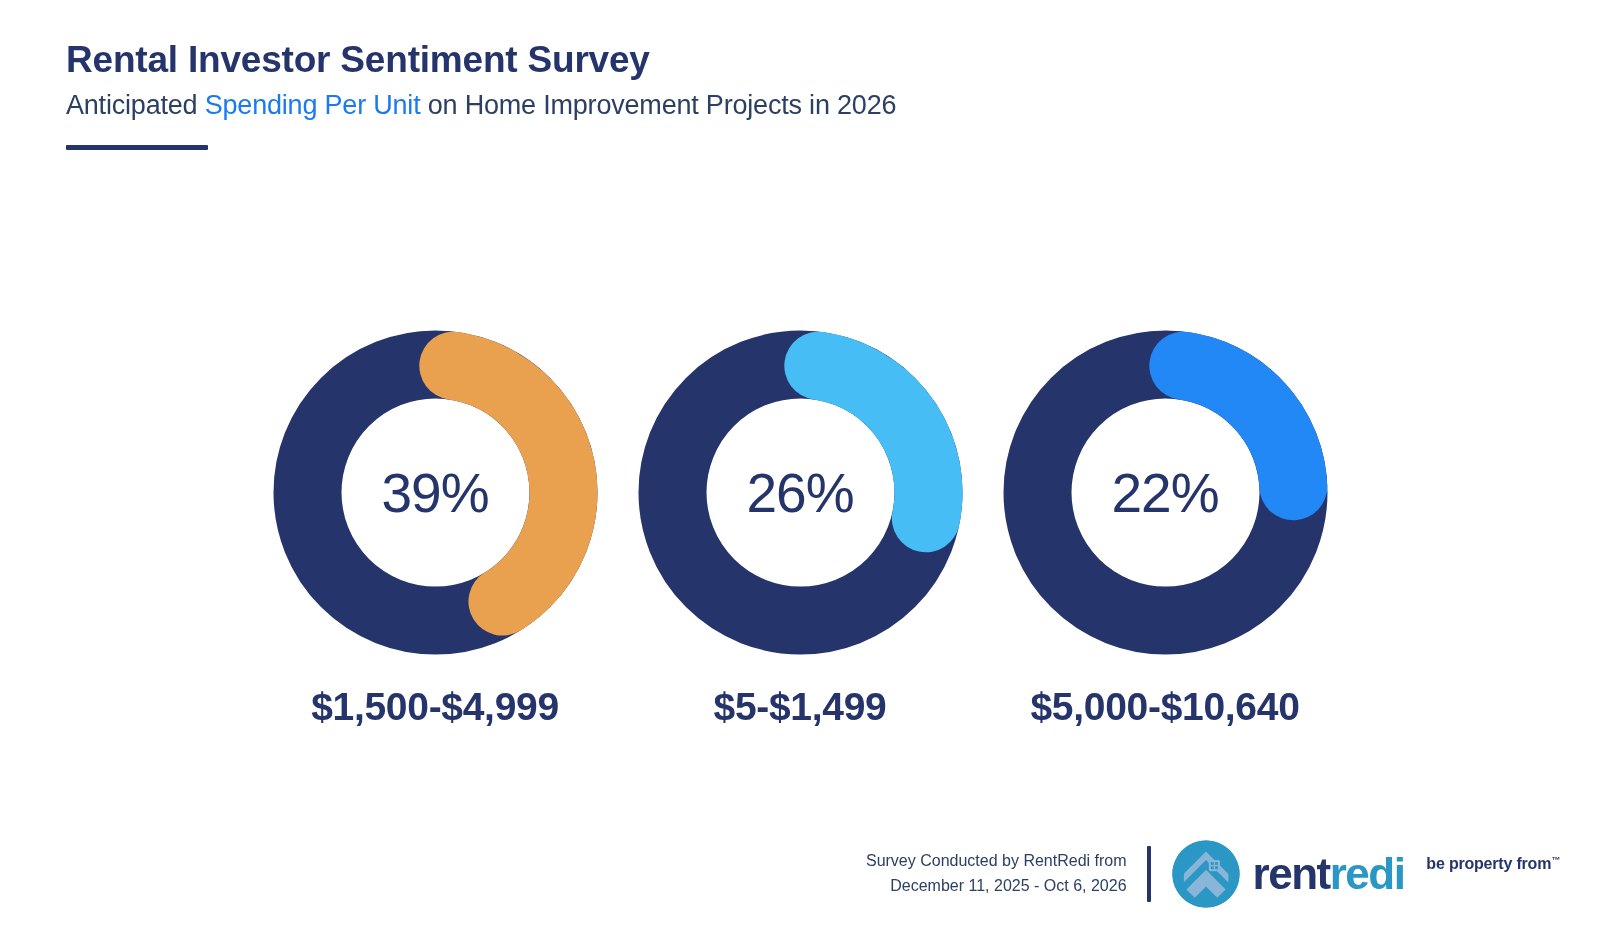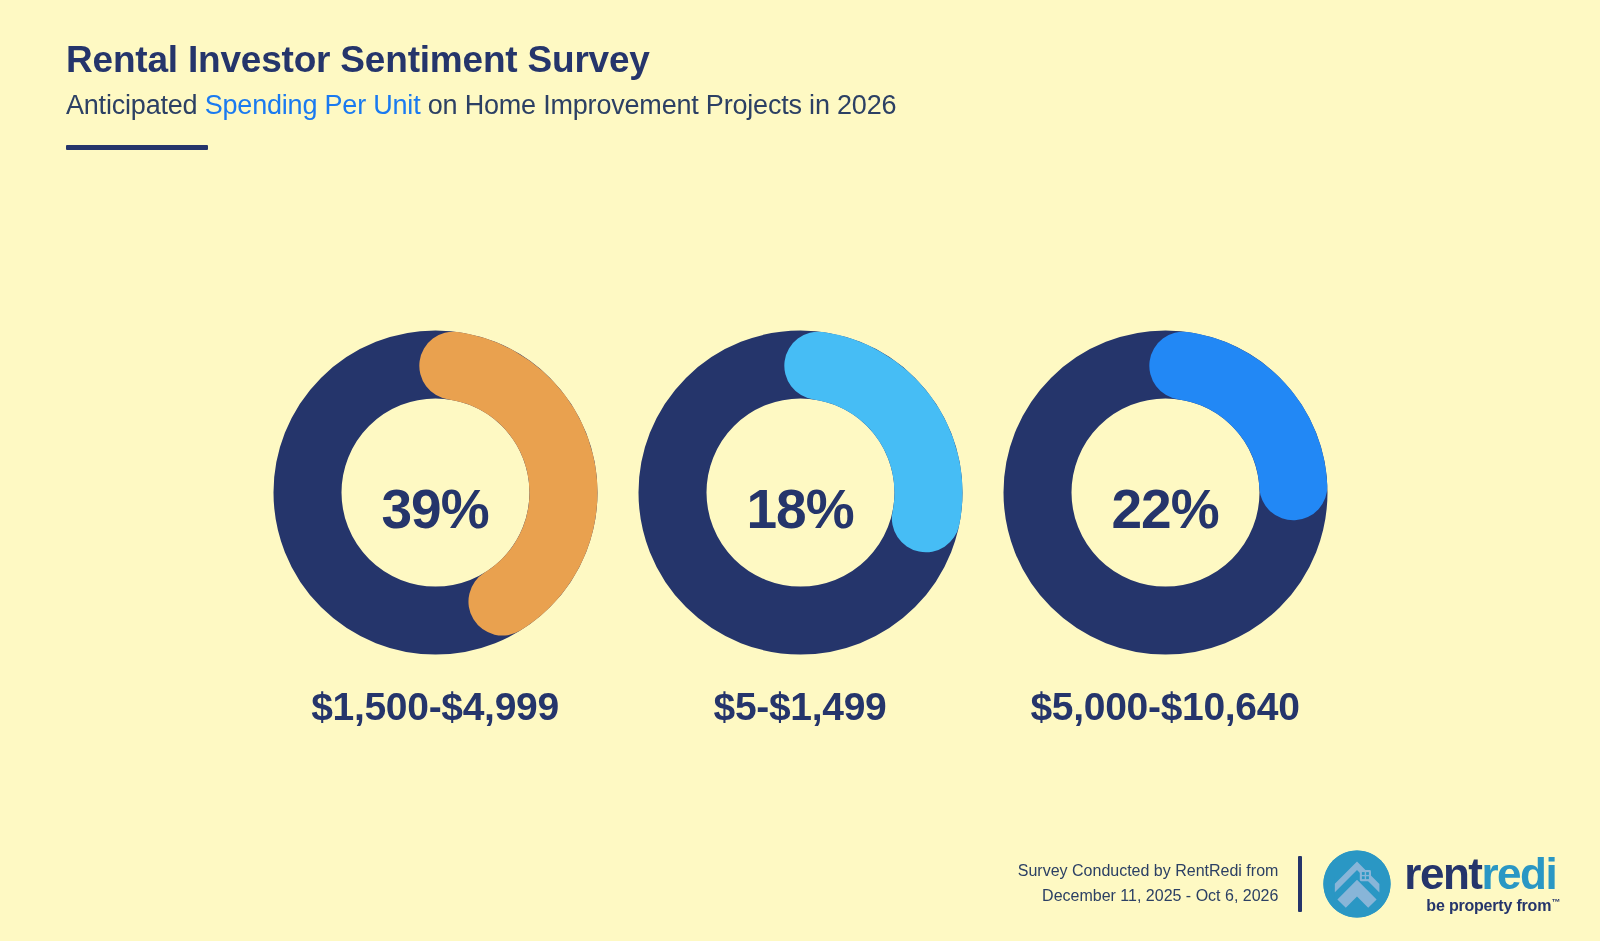--- a/index.html
+++ b/index.html
@@ -2,21 +2,21 @@
 <html><head>
 <meta charset="utf-8">
 <style>
   * { margin:0; padding:0; box-sizing:border-box; }
   html, body {
     width:1600px; height:941px;
     background:#88b5d8;
     font-family:"Liberation Sans", sans-serif;
     overflow:hidden;
   }
-  .canvas { position:relative; width:1600px; height:941px; background:#fef9c3; }
+  .canvas { position:relative; width:1600px; height:941px; background:#ffffff; }
 
   
   .header { position:absolute; left:66px; top:38px; width:1200px; }
   .title-main {
     font-size:37px; font-weight:bold; color:#25356b;
     letter-spacing:-0.2px; line-height:1.18;
   }
   .title-sub {
     margin-top:6px;
     font-size:27px; font-weight:400; color:#2c4064;
@@ -32,42 +32,42 @@
   .donut-row {
     position:absolute; left:0; top:330px; width:1600px;
     display:flex; justify-content:center; align-items:flex-start;
   }
   .donut-cell {
     width:365px; display:flex; flex-direction:column; align-items:center;
   }
   .donut-wrap { position:relative; width:325px; height:325px; }
   .donut-wrap svg { display:block; width:325px; height:325px; }
   .donut-value {
-    position:absolute; left:0; top:16px; width:325px; height:325px;
+    position:absolute; left:0; top:0; width:325px; height:325px;
     display:flex; align-items:center; justify-content:center;
-    font-size:55px; font-weight:bold; color:#25356b; letter-spacing:-1px;
+    font-size:55px; font-weight:normal; color:#25356b; letter-spacing:-1px;
   }
   .donut-label {
     margin-top:30px;
     font-size:39px; font-weight:bold; color:#25356b;
     letter-spacing:-0.3px; white-space:nowrap;
   }
 
   
   .footer {
-    position:absolute; right:40px; bottom:22px;
+    position:absolute; right:40px; bottom:32px;
     display:flex; align-items:center; gap:20px;margin-left:14px;
   }
   .footer-credit {
     text-align:right; font-size:16px; color:#2c4064; line-height:1.55;
   }
   .footer-divider { width:4px; height:56px; background:#25356b; border-radius:1px; }
   .logo { display:flex; align-items:center; gap:12px; }
   .logo-mark { width:70px; height:70px; flex:0 0 70px; }
-  .logo-text { display:flex; flex-direction:column; align-items:flex-start;text-align:center; }
+  .logo-text { display:flex; flex-direction:row; align-items:flex-start;text-align:center; }
   .logo-word {
     font-size:44px; font-weight:bold; letter-spacing:-1.5px; line-height:0.95;
   }
   .logo-word .w1 { color:#25356b; }
   .logo-word .w2 { color:#2a97c4; }
   .logo-tag {
     font-size:16px; font-weight:bold; color:#25356b;
     letter-spacing:-0.2px; margin-top:2px; margin-left:22px;
   }
   .logo-tm { font-size:9px; vertical-align:super; }
@@ -95,21 +95,21 @@
       </div>
       <div class="donut-label">$1,500-$4,999</div>
     </div>
 
     <div class="donut-cell">
       <div class="donut-wrap">
         <svg viewBox="0 0 325 325">
           <circle cx="162.5" cy="162.5" r="128" fill="none" stroke="#25356b" stroke-width="68"></circle>
           <circle class="arc" cx="162.5" cy="162.5" r="128" fill="none" stroke="#46bdf5" stroke-width="68" stroke-linecap="round" transform="rotate(-82 162.5 162.5)" stroke-dasharray="209.10440702293664 595.1433122960505"></circle>
         </svg>
-        <div class="donut-value">18%</div>
+        <div class="donut-value">26%</div>
       </div>
       <div class="donut-label">$5-$1,499</div>
     </div>
 
     <div class="donut-cell">
       <div class="donut-wrap">
         <svg viewBox="0 0 325 325">
           <circle cx="162.5" cy="162.5" r="128" fill="none" stroke="#25356b" stroke-width="68"></circle>
           <circle class="arc" cx="162.5" cy="162.5" r="128" fill="none" stroke="#2288f5" stroke-width="68" stroke-linecap="round" transform="rotate(-82 162.5 162.5)" stroke-dasharray="176.93449825017714 627.3132210688099"></circle>
         </svg>

